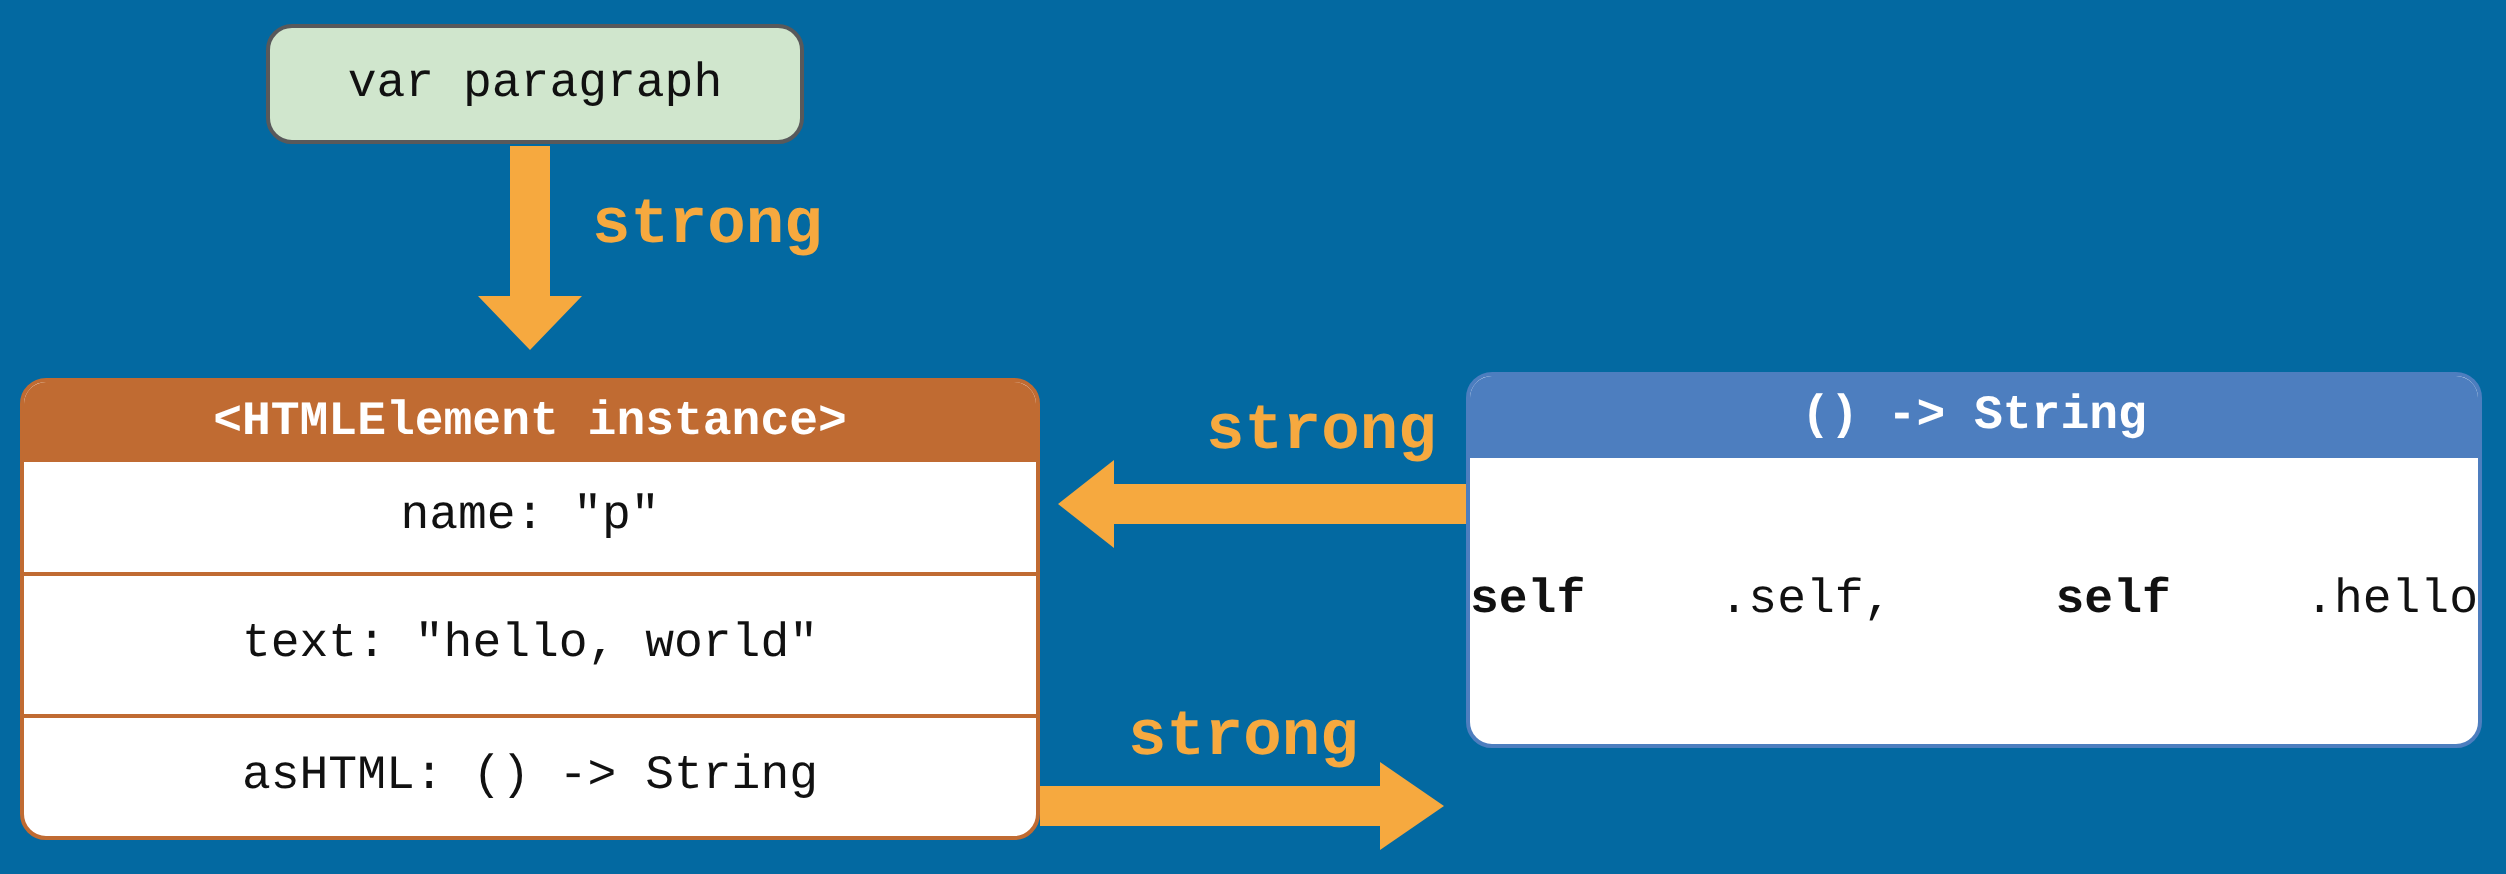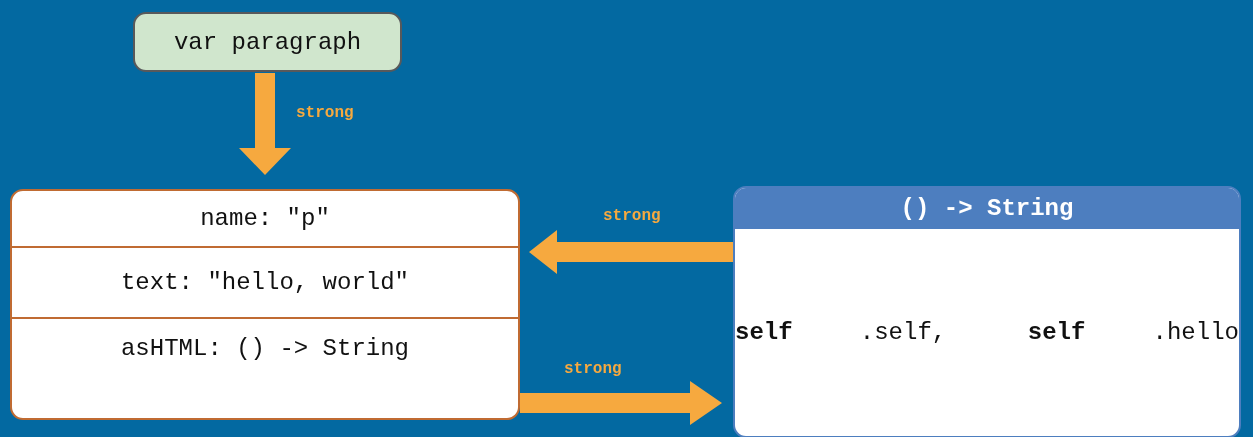--- a/index.html
+++ b/index.html
@@ -40,21 +40,21 @@
     width: 1253px; height: 437px;
     pointer-events: none;
   }
   svg.arrows polygon { fill: var(--arrow, #f6a93f); }
 
   
   .strong-label {
     position: absolute;
     font-weight: bold;
     color: var(--arrow, #f6a93f);
-    font-size: 16px;
+    font-size: 32px;
     line-height: 28px;
     white-space: nowrap;
   }
   .strong-label.l1 { left: 296px; top: 99px; }
   .strong-label.l2 { left: 603px; top: 202px; }
   .strong-label.l3 { left: 564px; top: 355px; }
 
   
   .node-box {
     position: absolute;
@@ -91,21 +91,21 @@
     justify-content: center;
     white-space: pre;
   }
   .instance-box .row.r1 { height: 55px; }
   .instance-box .row.r2 { height: 71px; border-top: 2px solid var(--instance-header, #c06b32); }
   .instance-box .row.r3 { height: 61px; border-top: 2px solid var(--instance-header, #c06b32); }
 
   
   .closure-box {
     left: 733px; top: 186px;
-    width: 508px; height: 252px;
+    width: 508px; height: 188px;
     border: 2px solid var(--closure-header, #4d7ebf);
   }
   .closure-box .box-header {
     height: 41px;
     background: var(--closure-header, #4d7ebf);
   }
   .closure-box .closure-body {
     flex: 1 1 auto;
     display: flex;
     align-items: center;
@@ -126,20 +126,21 @@
     <polygon points="255,73 275,73 275,148 291,148 265,175 239,148 255,148"></polygon>
     <polygon points="529,252 557,230 557,242 733,242 733,262 557,262 557,274"></polygon>
     <polygon points="520,393 690,393 690,381 722,403 690,425 690,413 520,413"></polygon>
   </svg>
 
   <div class="strong-label l1">strong</div>
   <div class="strong-label l2">strong</div>
   <div class="strong-label l3">strong</div>
 
   <div class="node-box instance-box">
+    <div class="box-header">&lt;HTMLElement instance&gt;</div>
     <div class="row r1">name: "p"</div>
     <div class="row r2">text: "hello, world"</div>
     <div class="row r3">asHTML: () -&gt; String</div>
   </div>
 
   <div class="node-box closure-box">
     <div class="box-header">() -&gt; String</div>
     <div class="closure-body"><span style="font-weight: bold;">self</span><span>.self, </span><span style="font-weight: bold;">self</span><span>.hello</span></div>
   </div>
 

